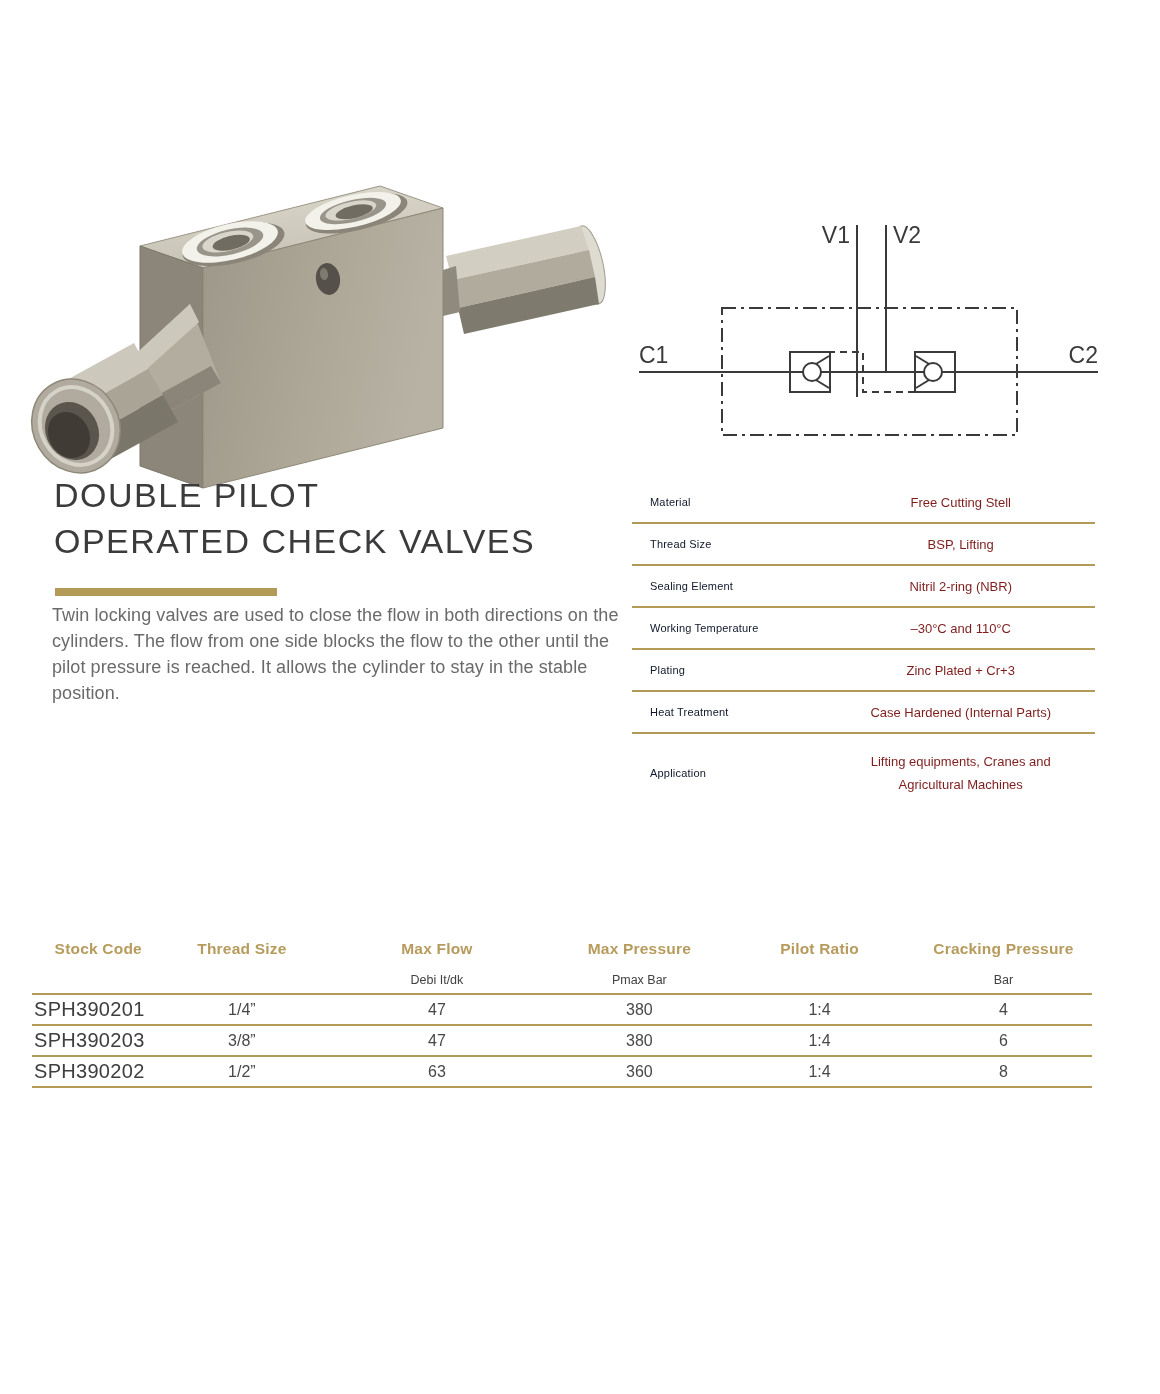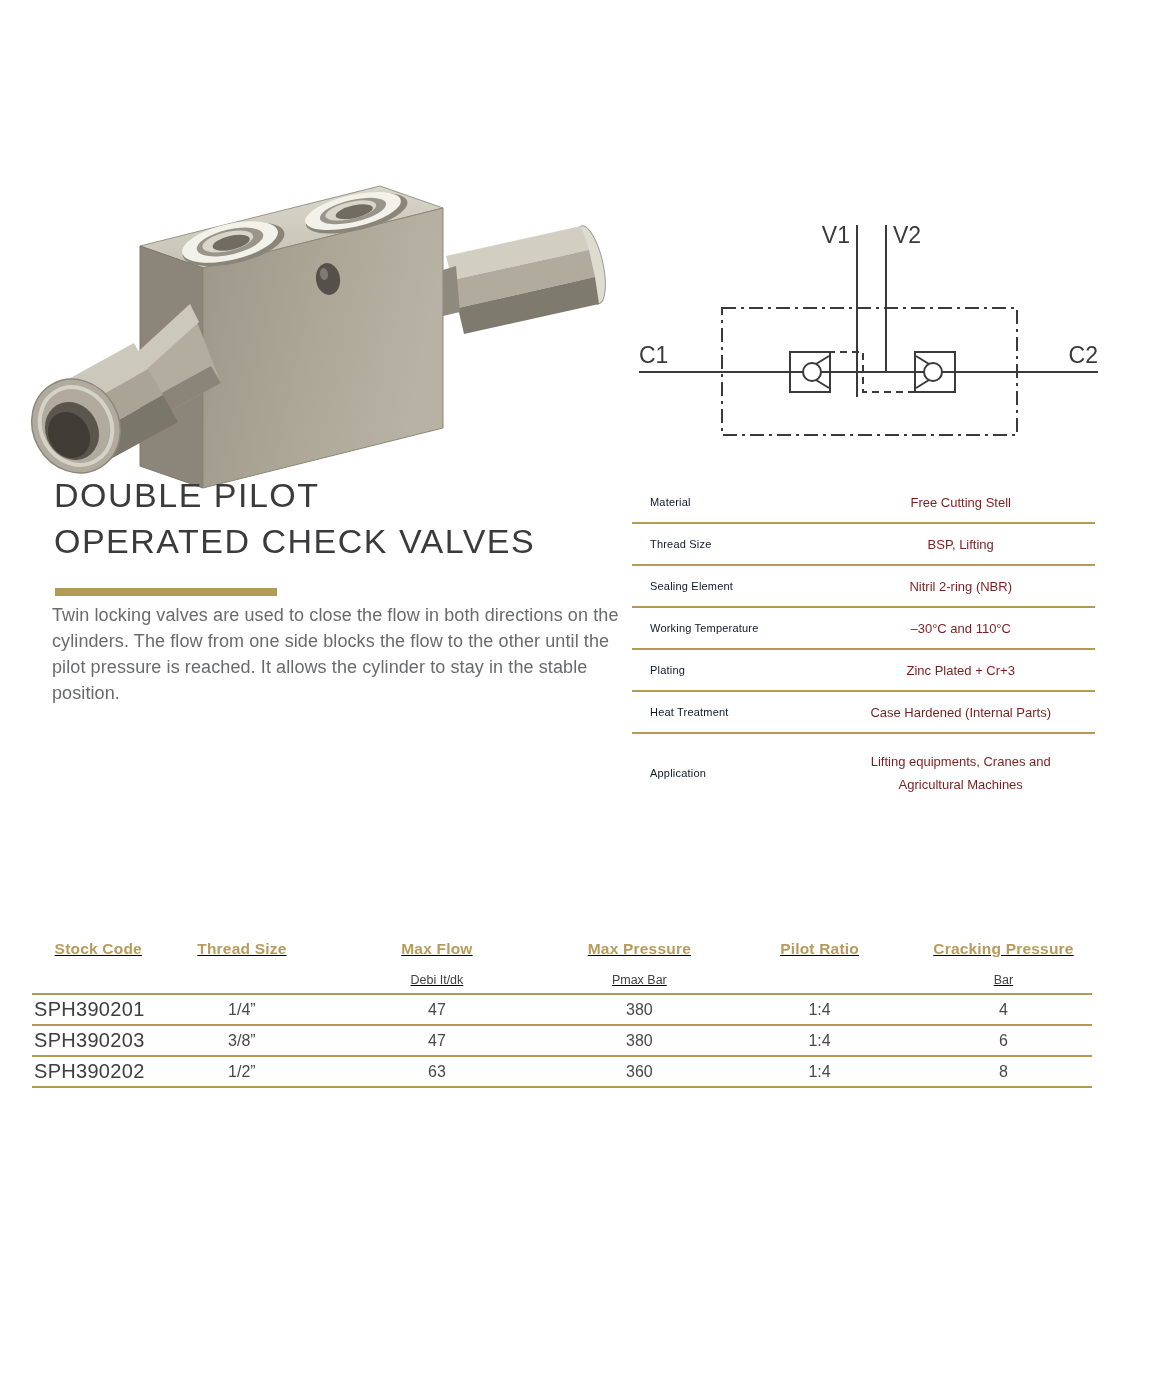--- a/index.html
+++ b/index.html
@@ -48,21 +48,21 @@
   .spec-row:last-child .spec-value { white-space:normal; max-width:240px; margin:0 auto; line-height:23px; }
 
   
   .btable { position:absolute; left:32px; top:940px; width:1060px; }
   .brow, .bhead {
     display:grid;
     grid-template-columns:12.5% 14.6% 22.2% 16% 18% 16.7%;
     align-items:center;
   }
   .bhead { border-bottom:2px solid #b49a57; padding-bottom:5px; align-items:start; }
-  .bh-cell { text-align:center;text-decoration:underline; }
+  .bh-cell { text-align:center; }
   .bh-label { font-size:15.5px; font-weight:600; color:#b69b5c; letter-spacing:0.2px; }
   .bh-sub   { font-size:12.5px; color:#414042; min-height:15px; margin-top:15px; }
   .brow { height:31px; border-bottom:2px solid #b49a57; }
   .b-cell { text-align:center; font-size:16px; color:#48484a; }
   .b-cell.stock { text-align:left; font-size:20px; color:#3e3e40; letter-spacing:0.3px; padding-left:2px; }
 </style>
 </head>
 <body>
 
 <div id="page">

